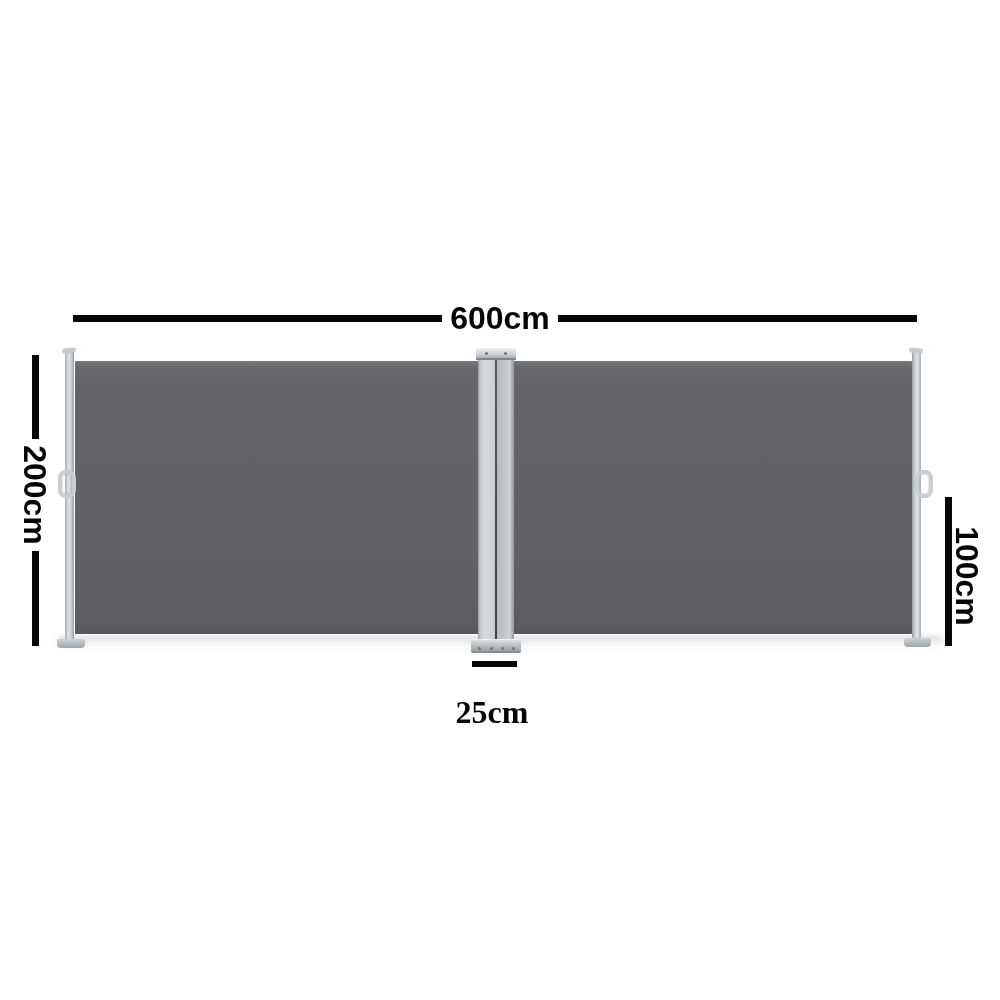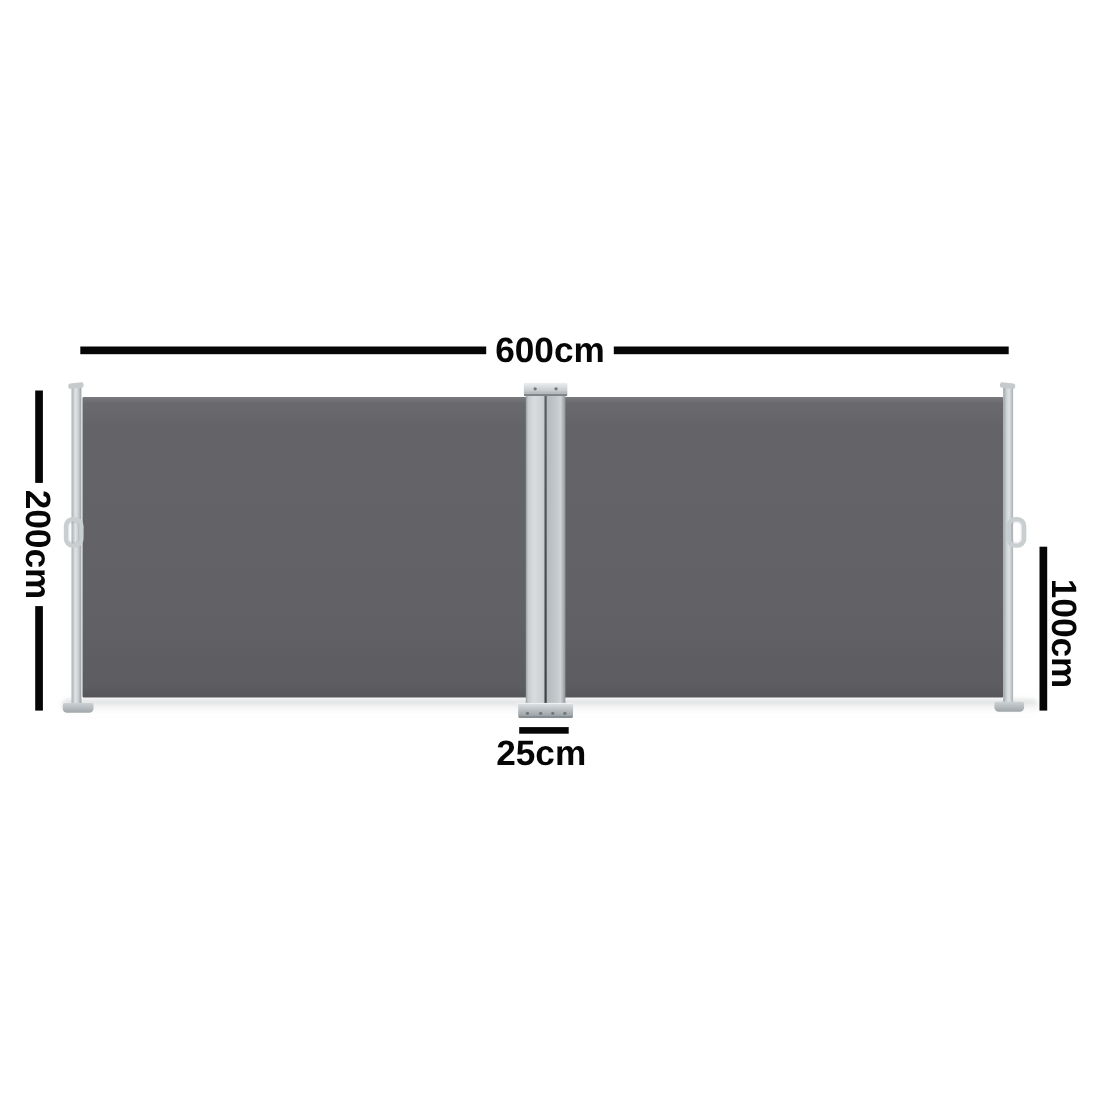--- a/index.html
+++ b/index.html
@@ -30,21 +30,21 @@
   #width-label      { left: 441px; top: 299px; width: 118px; height: 38px; line-height: 38px; }
 
   #height-left-line-top    { left: 32px; top: 355px; width: 7px; height: 84px; }
   #height-left-line-bottom { left: 32px; top: 551px; width: 7px; height: 95px; }
   #height-left-label       { left: -20px; top: 477px; width: 110px; height: 36px; line-height: 36px; }
 
   #height-right-line  { left: 945px; top: 497px; width: 7px; height: 149px; }
   #height-right-label { left: 912px; top: 558px; width: 110px; height: 36px; line-height: 36px; }
 
   #base-bar   { left: 472px; top: 661px; width: 45px; height: 6px; }
-  #base-label { left: 432px; top: 667px; width: 120px; height: 34px; line-height: 34px; }
+  #base-label { left: 432px; top: 695px; width: 120px; height: 34px; line-height: 34px; font-family: Liberation Serif, serif; }
 
   
   #ground-shadow {
     left: 55px; top: 636px; width: 890px; height: 14px;
     background: linear-gradient(180deg, rgba(160,163,168,0.45) 0%, rgba(200,202,206,0.18) 45%, rgba(255,255,255,0) 100%);
     filter: blur(2px);
     border-radius: 7px;
   }
   #fabric-panel {
     left: 75px; top: 361px; width: 837px; height: 273px;

